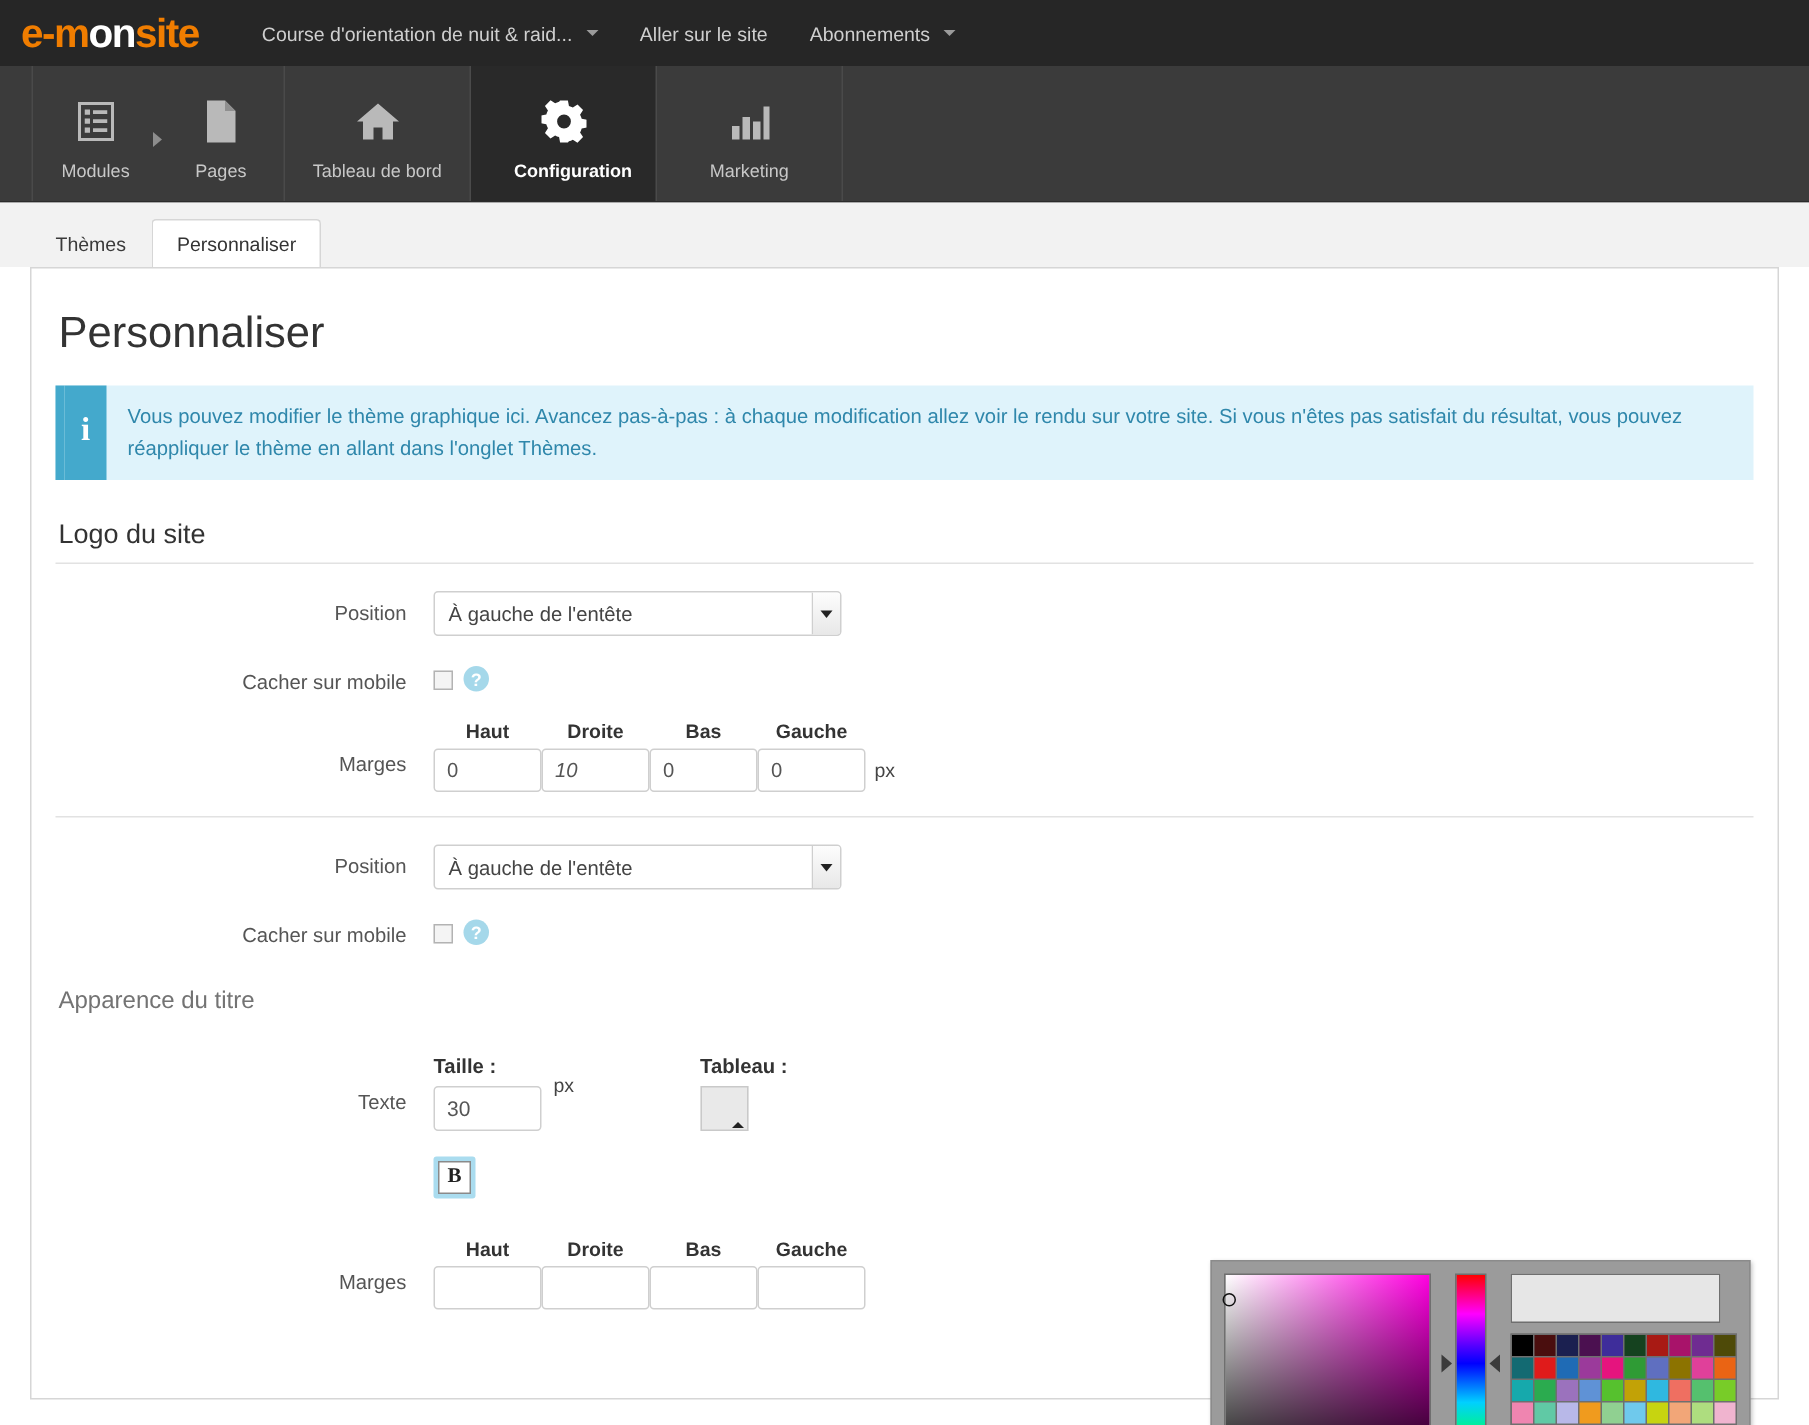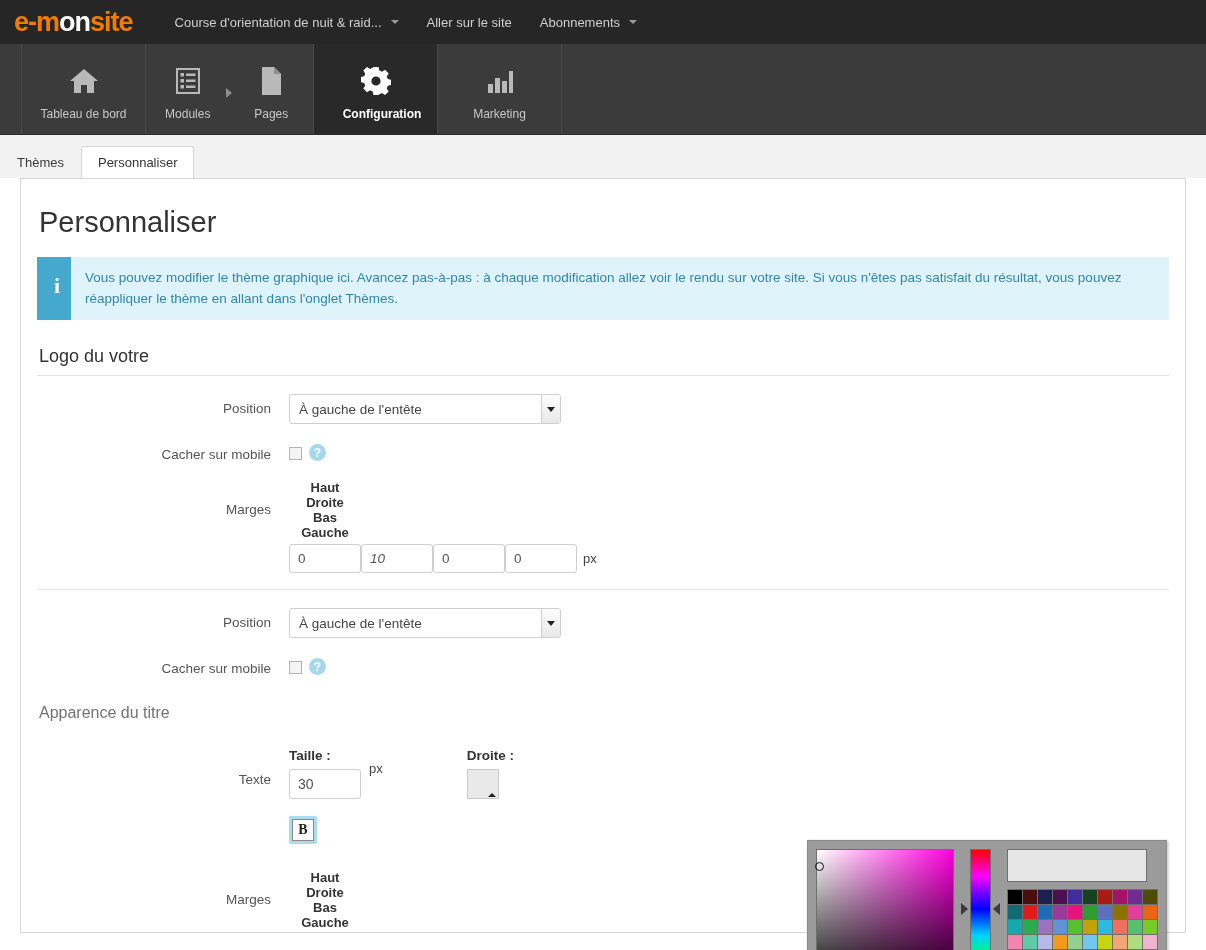--- a/index.html
+++ b/index.html
@@ -111,20 +111,21 @@
     width: 0; height: 0;
     border-top: 5px solid transparent;
     border-bottom: 5px solid transparent;
     border-left: 6px solid #8d8d8d;
   }
 
   
   .tabstrip {
     background: #f2f2f2;
     height: 43px;
+    padding-left: 20px;
     display: flex;
     align-items: flex-end;
   }
   .tab {
     font-size: 13px;
     color: #3a3a3a;
     padding: 8px 16px 9px 16px;
     cursor: pointer;
     border: 1px solid transparent;
     border-bottom: none;
@@ -288,21 +289,21 @@
     align-items: center;
     justify-content: center;
     margin-left: 7px;
     margin-top: 4px;
     cursor: pointer;
     font-family: "Liberation Sans", sans-serif;
   }
 
   
   .marg-group { display: flex; flex-direction: column; }
-  .marg-heads { display: flex; margin-bottom: 4px; flex-direction: column; }
+  .marg-heads { display: flex; margin-bottom: 4px; }
   .marg-heads span {
     width: 72px;
     text-align: center;
     font-size: 13px;
     font-weight: bold;
     color: #333;
   }
   .marg-inputs { display: flex; align-items: center; }
   .marg-inputs input {
     width: 72px;
@@ -472,29 +473,20 @@
     </div>
     <div class="topnav-item">
       <span>Abonnements</span>
       <span class="caret"></span>
     </div>
   </div>
 </div>
 
 <div class="mainnav">
   <div class="nav-spacer"></div>
-
-  <div class="nav-item">
-    <span class="nav-icon">
-      <svg width="30" height="28" viewBox="0 0 30 28">
-          <path fill="#b9b9b9" d="M15 2 L29 14 L25 14 L25 26 L18 26 L18 18 L12 18 L12 26 L5 26 L5 14 L1 14 Z"></path>
-        </svg>
-    </span>
-    <span class="nav-label">Tableau de bord</span>
-  </div>
 
   <div class="nav-item wide2">
     <div class="nav-sub">
       <span class="nav-icon">
         <svg width="26" height="28" viewBox="0 0 26 28">
           <rect x="2" y="2" width="22" height="24" fill="none" stroke="#b9b9b9" stroke-width="2"></rect>
           <rect x="5.5" y="6" width="3.5" height="3.5" fill="#b9b9b9"></rect>
           <rect x="11" y="6.5" width="9.5" height="2.5" fill="#b9b9b9"></rect>
           <rect x="5.5" y="12" width="3.5" height="3.5" fill="#b9b9b9"></rect>
           <rect x="11" y="12.5" width="9.5" height="2.5" fill="#b9b9b9"></rect>
@@ -509,20 +501,29 @@
       <span class="nav-icon">
         <svg width="24" height="30" viewBox="0 0 24 30">
             <path fill="#b9b9b9" d="M3 1 L15 1 L22 8 L22 29 L3 29 Z"></path>
             <path fill="#8f8f8f" d="M15 1 L22 8 L15 8 Z"></path>
           </svg>
       </span>
       <span class="nav-label">Pages</span>
     </div>
   </div>
 
+  <div class="nav-item">
+    <span class="nav-icon">
+      <svg width="30" height="28" viewBox="0 0 30 28">
+          <path fill="#b9b9b9" d="M15 2 L29 14 L25 14 L25 26 L18 26 L18 18 L12 18 L12 26 L5 26 L5 14 L1 14 Z"></path>
+        </svg>
+    </span>
+    <span class="nav-label">Tableau de bord</span>
+  </div>
+
 
   <div class="nav-item active">
     <span class="nav-icon">
       <svg width="30" height="30" viewBox="0 0 30 30">
         <path fill="#ffffff" d="M12.4 1 h5.2 l0.7 3.6 a10.6 10.6 0 0 1 2.6 1.1 l3.1-2 3.7 3.7 -2 3.1 a10.6 10.6 0 0 1 1.1 2.6 l3.6 0.7 v5.2 l-3.6 0.7 a10.6 10.6 0 0 1 -1.1 2.6 l2 3.1 -3.7 3.7 -3.1-2 a10.6 10.6 0 0 1 -2.6 1.1 L17.6 29 h-5.2 l-0.7-3.6 a10.6 10.6 0 0 1 -2.6-1.1 l-3.1 2 -3.7-3.7 2-3.1 a10.6 10.6 0 0 1 -1.1-2.6 L-0.4 16.2 v-5.2 l3.6-0.7 a10.6 10.6 0 0 1 1.1-2.6 l-2-3.1 3.7-3.7 3.1 2 a10.6 10.6 0 0 1 2.6-1.1 Z M15 10.4 a4.6 4.6 0 1 0 0 9.2 a4.6 4.6 0 0 0 0-9.2 Z"></path>
       </svg>
     </span>
     <span class="nav-label">Configuration</span>
   </div>
 
@@ -553,21 +554,21 @@
 
     <h1 class="page-title">Personnaliser</h1>
 
     <div class="alert">
       <div class="alert-iconbg"></div>
       <div class="alert-iconglyph">i</div>
       <div style="min-width:34px"></div>
       <div class="alert-text">Vous pouvez modifier le thème graphique ici. Avancez pas-à-pas : à chaque modification allez voir le rendu sur votre site. Si vous n'êtes pas satisfait du résultat, vous pouvez réappliquer le thème en allant dans l'onglet Thèmes.</div>
     </div>
 
-    <h2 class="section-title">Logo du votre</h2>
+    <h2 class="section-title">Logo du site</h2>
     <hr class="section-rule">
 
     <div class="form-row">
       <div class="form-label">Position</div>
       <div class="sel">
         <span class="sel-val">À gauche de l'entête</span>
         <span class="sel-arrow">
             <i></i>
           </span>
       </div>
@@ -624,21 +625,21 @@
 
       <div class="fld-block">
         <span class="fld-lab">Taille :</span>
         <div style="display:flex;align-items:center">
           <input class="size-input" type="text" value="30" style="">
           <span class="px-suffix" style="margin-left:8px;align-self:flex-start;margin-top:-8px">px</span>
         </div>
       </div>
 
       <div class="fld-block" style="margin-left:70px">
-        <span class="fld-lab">Droite :</span>
+        <span class="fld-lab">Tableau :</span>
         <div class="color-trigger" style="background: rgb(233, 233, 233);">
           <span class="nub"></span>
         </div>
       </div>
     </div>
 
     <div style="display:flex;margin-top:17px">
       <div class="form-label" style="padding-top:0"></div>
       <span class="bold-wrap">
         <span class="bold-btn">B</span>

